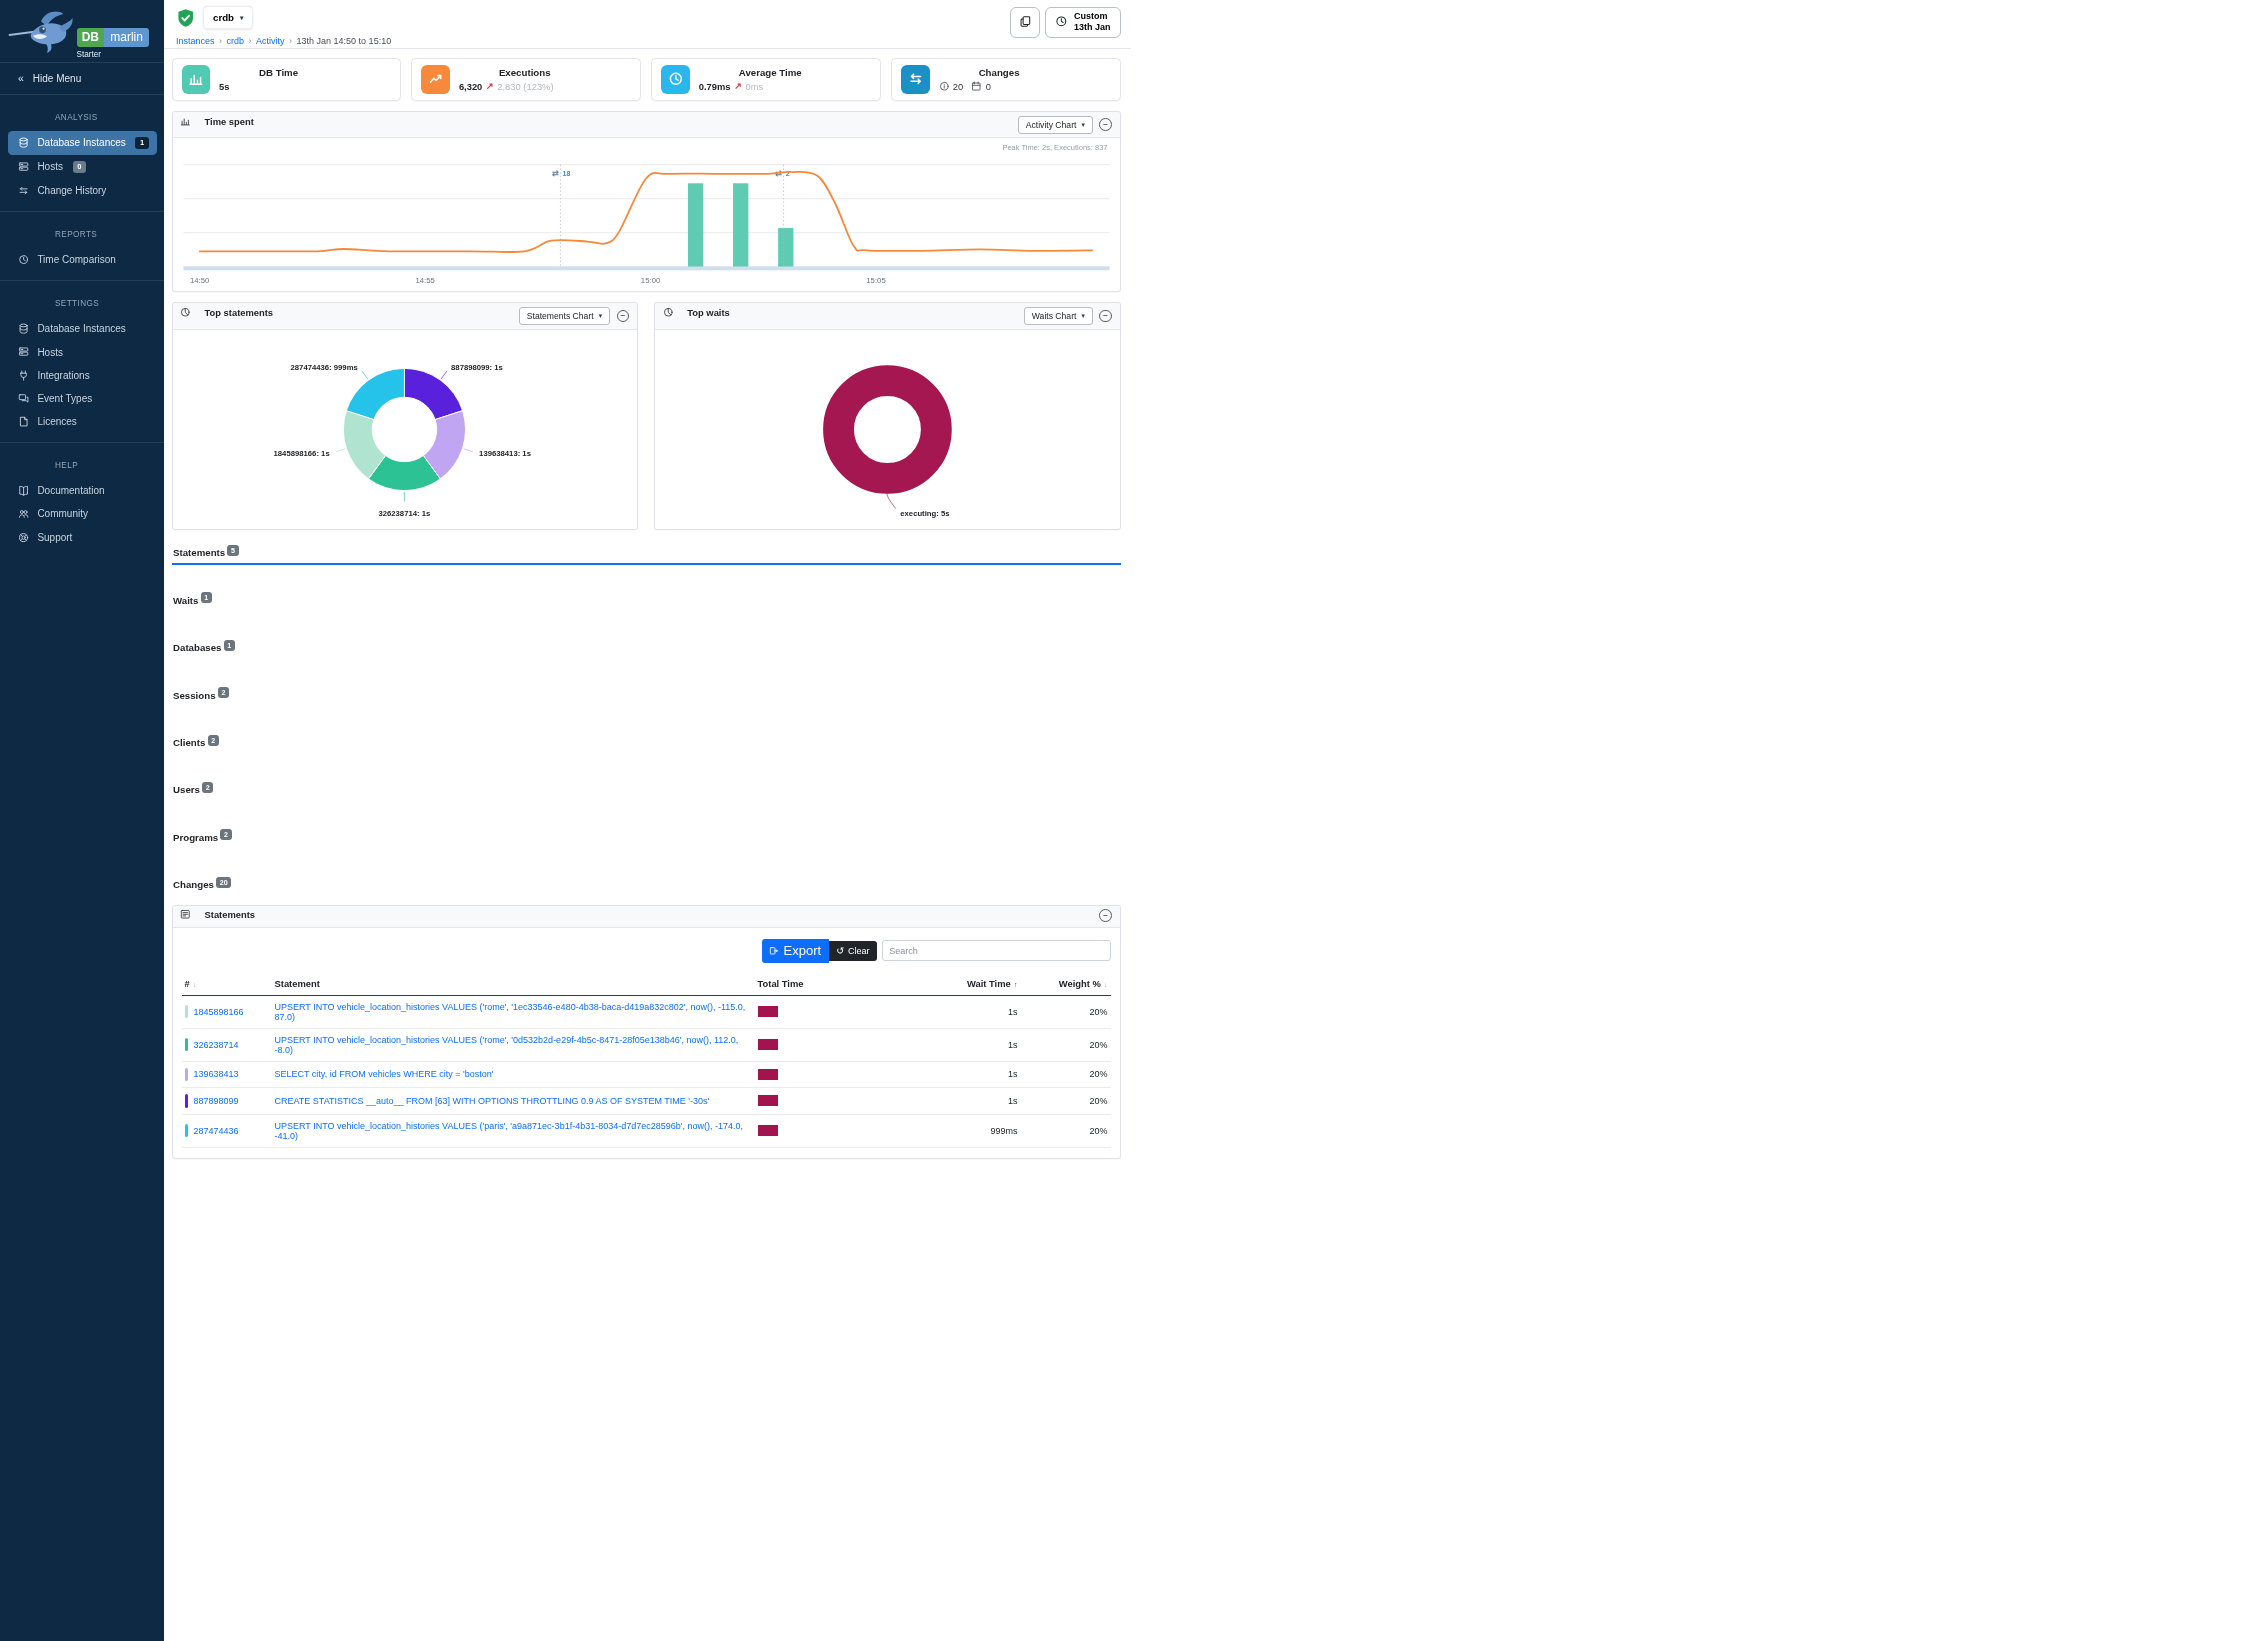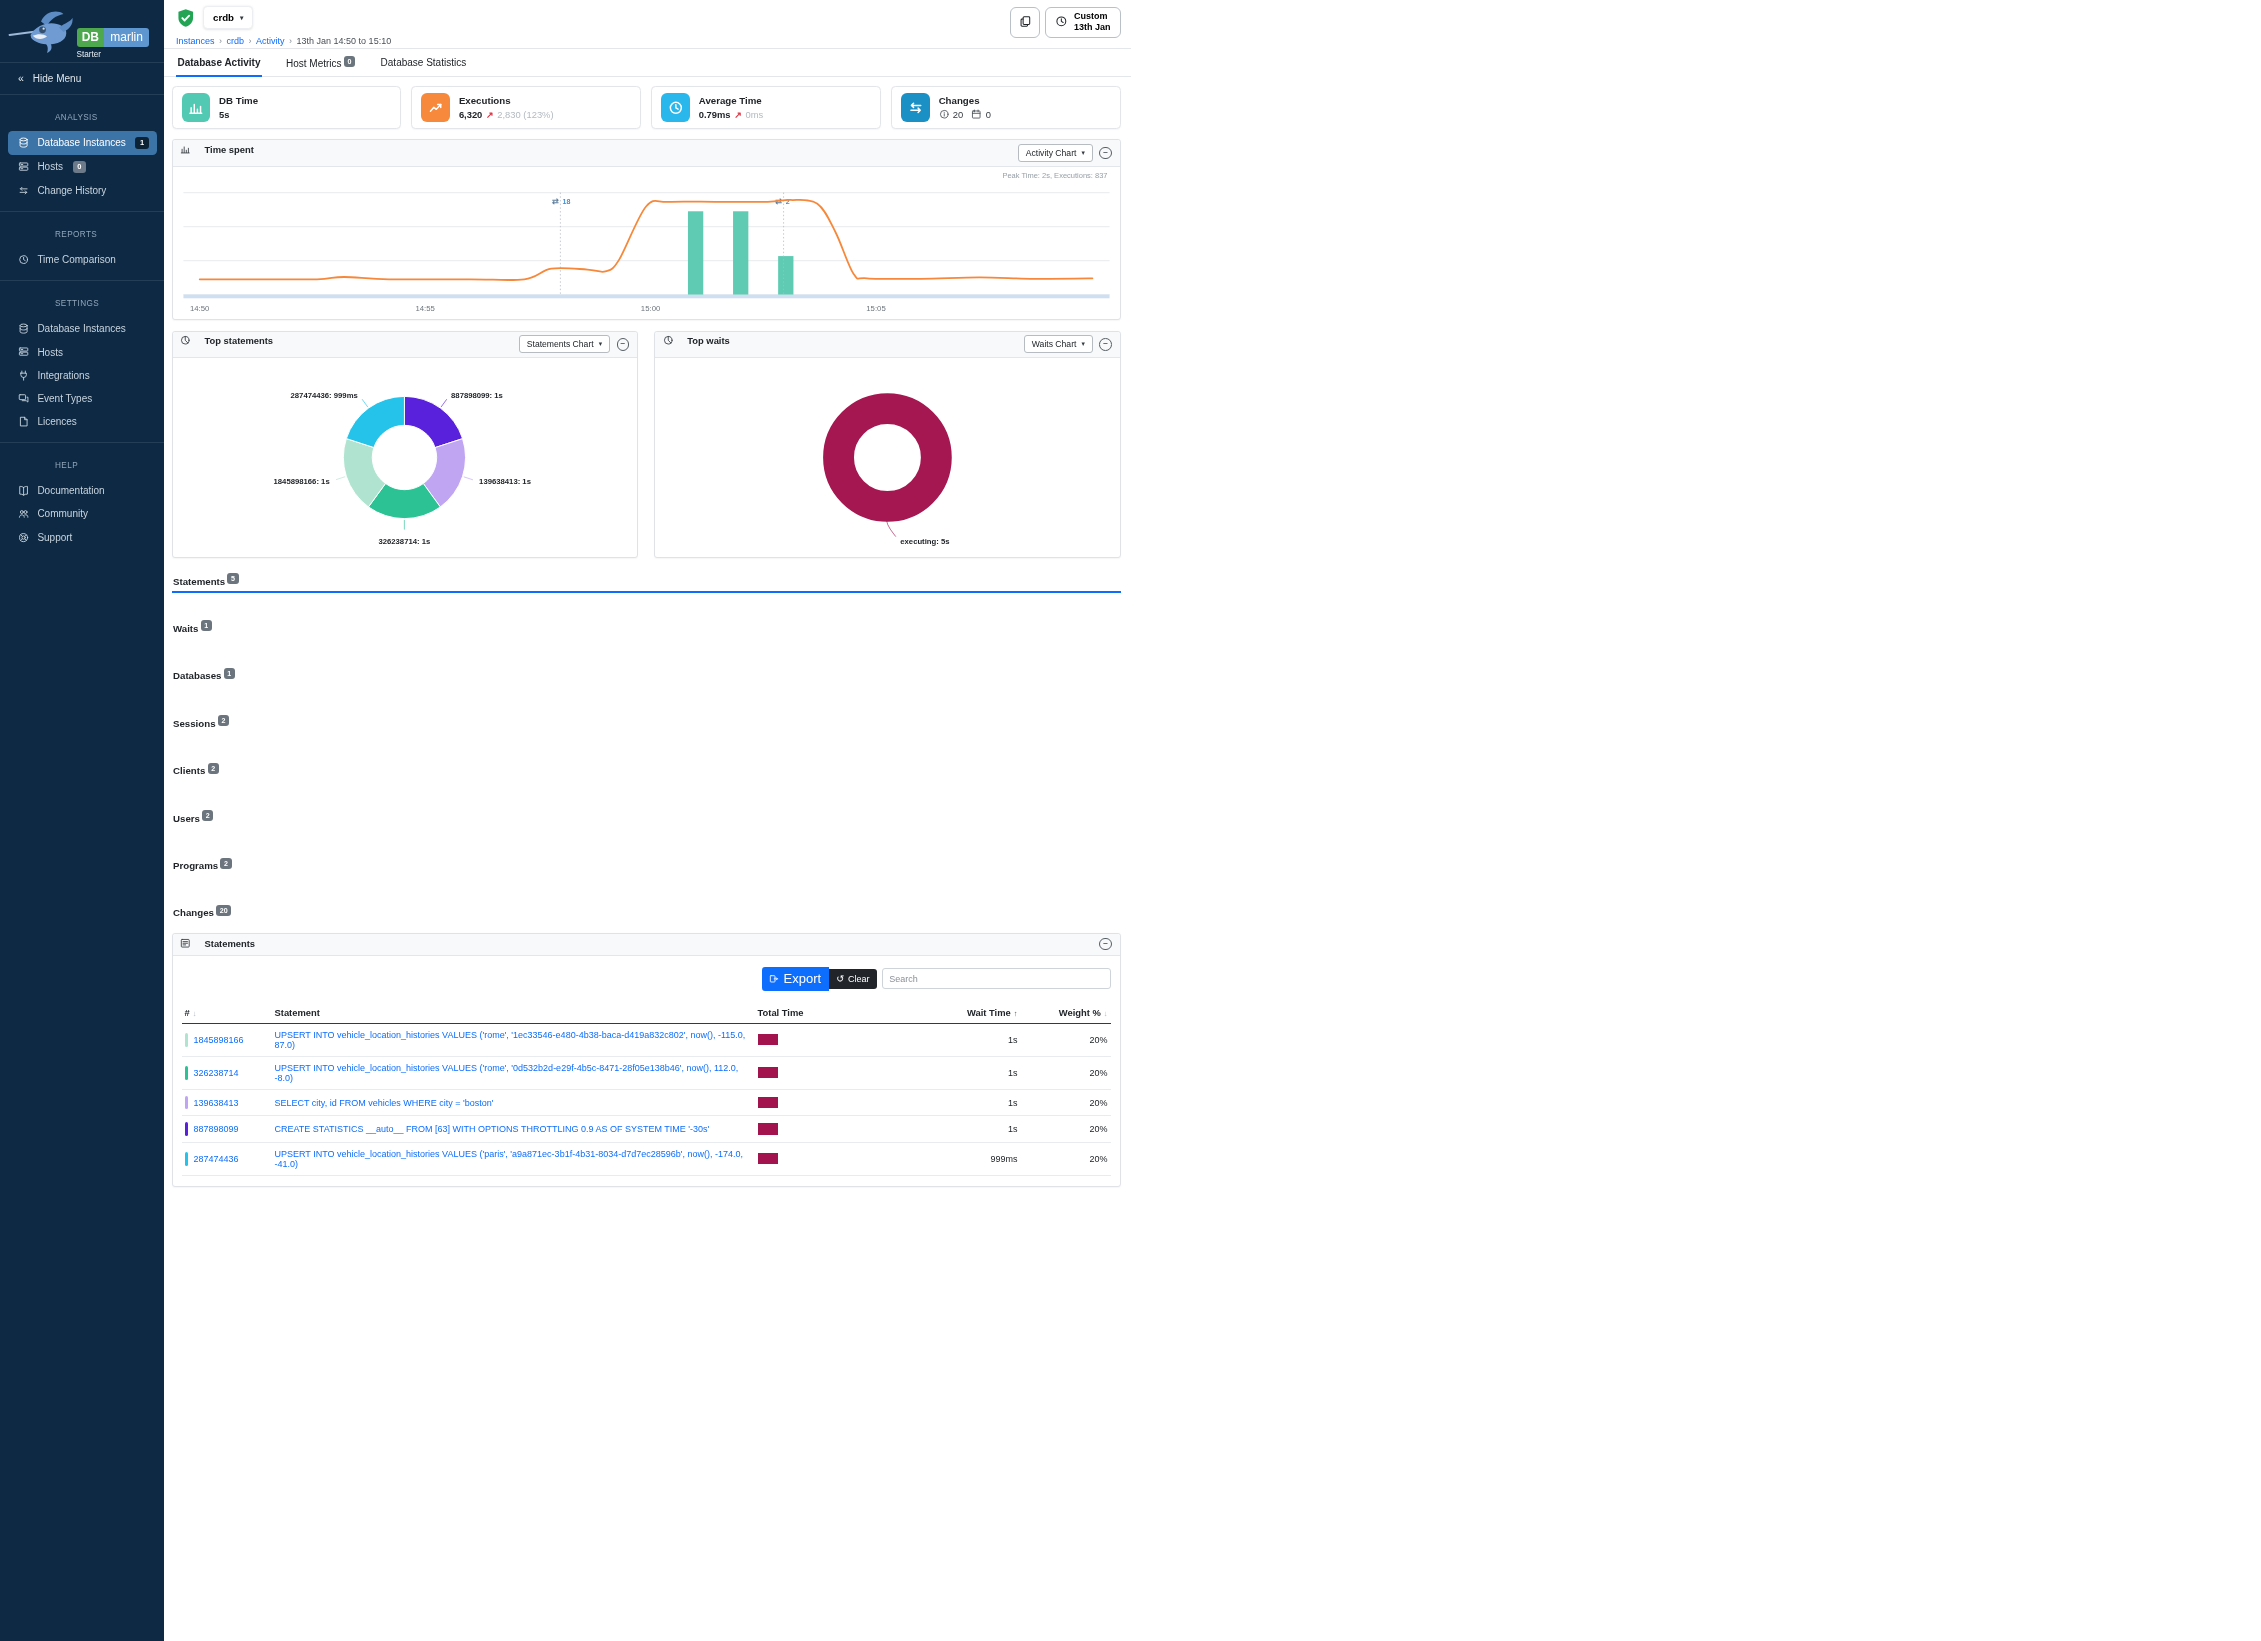--- a/index.html
+++ b/index.html
@@ -47,21 +47,21 @@
   .main-tabs { display:flex; gap:22.5px; padding:0 12px; border-bottom:0.7px solid #e3e6ea; }
   .main-tab { position:relative; padding:8.2px 1.5px 6.7px; font-size:10px; color:#212529; cursor:pointer; }
   .main-tab.active { font-weight:bold; }
   .main-tab.active::after { content:""; position:absolute; left:0; right:0; bottom:-0.7px; height:2.2px; background:#0d6efd; }
   .tab-badge { font-size:7.1px; font-weight:bold; background:#6c757d; color:#fff; border-radius:3px; padding:1.5px 3.7px; vertical-align:super; margin-left:2.2px; }
 
   .cards { display:flex; gap:10.5px; padding:9px 10.5px 9px 7.5px; }
   .card { flex:1; display:flex; align-items:center; gap:9px; border:0.7px solid #e2e6ea; border-radius:4.5px; padding:6px 9px; box-shadow:0 0.7px 1.5px rgba(0,0,0,.04); background:#fff; }
   .card-icon { width:28.5px; height:28.5px; border-radius:6px; display:flex; align-items:center; justify-content:center; flex:none; }
   .card-icon svg { width:15.7px; height:15.7px; fill:none; stroke:#fff; stroke-width:1.5; stroke-linecap:round; stroke-linejoin:round; }
-  .card-title { font-size:9.7px; font-weight:bold; margin-bottom:3px; }
+  .card-title { font-size:9.7px; font-weight:bold; margin-bottom:3px;margin-left:40px; }
   .card-value-row { display:flex; align-items:center; gap:3.7px; font-size:9.4px; }
   .card-value { font-weight:bold; }
   .delta-arrow { color:#dc3545; font-weight:bold; font-size:9px; }
   .delta { color:#b3bac1; }
   .mini-i { display:inline-flex; }
   .mini-i svg { width:10.5px; height:10.5px; fill:none; stroke:#495057; stroke-width:1.3; stroke-linecap:round; stroke-linejoin:round; }
   .cnt { color:#343a40; margin-right:4.5px; }
 
   .panel { border:0.7px solid #dfe3e7; border-radius:3px; background:#fff; box-shadow:0 0.7px 1.5px rgba(0,0,0,.04); }
   .panel-header { display:flex; align-items:flex-start; gap:14px; background:#f8f9fa; border-bottom:0.7px solid #e3e6ea; border-radius:3px 3px 0 0; padding:3.7px 7.5px; font-size:9.4px; font-weight:bold; min-height:22.5px; }
@@ -309,31 +309,20 @@
               <path d="M8 4.8V8l2.3 1.4"></path>
             </svg></span>
         <span class="range-lines">
           <span>Custom</span>
           <span>13th Jan</span>
         </span>
       </button>
     </div>
   </div>
 
-  <div class="main-tabs" id="main-tabs">
-  <div class="main-tab active">
-    Database Activity
-  </div>
-  <div class="main-tab">
-    Host Metrics<span class="tab-badge">0</span>
-  </div>
-  <div class="main-tab">
-    Database Statistics
-  </div>
-    </div>
 
   <div class="cards" id="cards">
   <div class="card">
     <span class="card-icon" style="background:#52c9b2">
           <svg viewBox="0 0 16 16">
             <path d="M3.2 13V8M6.4 13V4.5M9.6 13V9.5M12.8 13V6.5"></path>
             <path d="M2 13.6h12"></path>
           </svg>
         </span>
     <div class="card-info">

